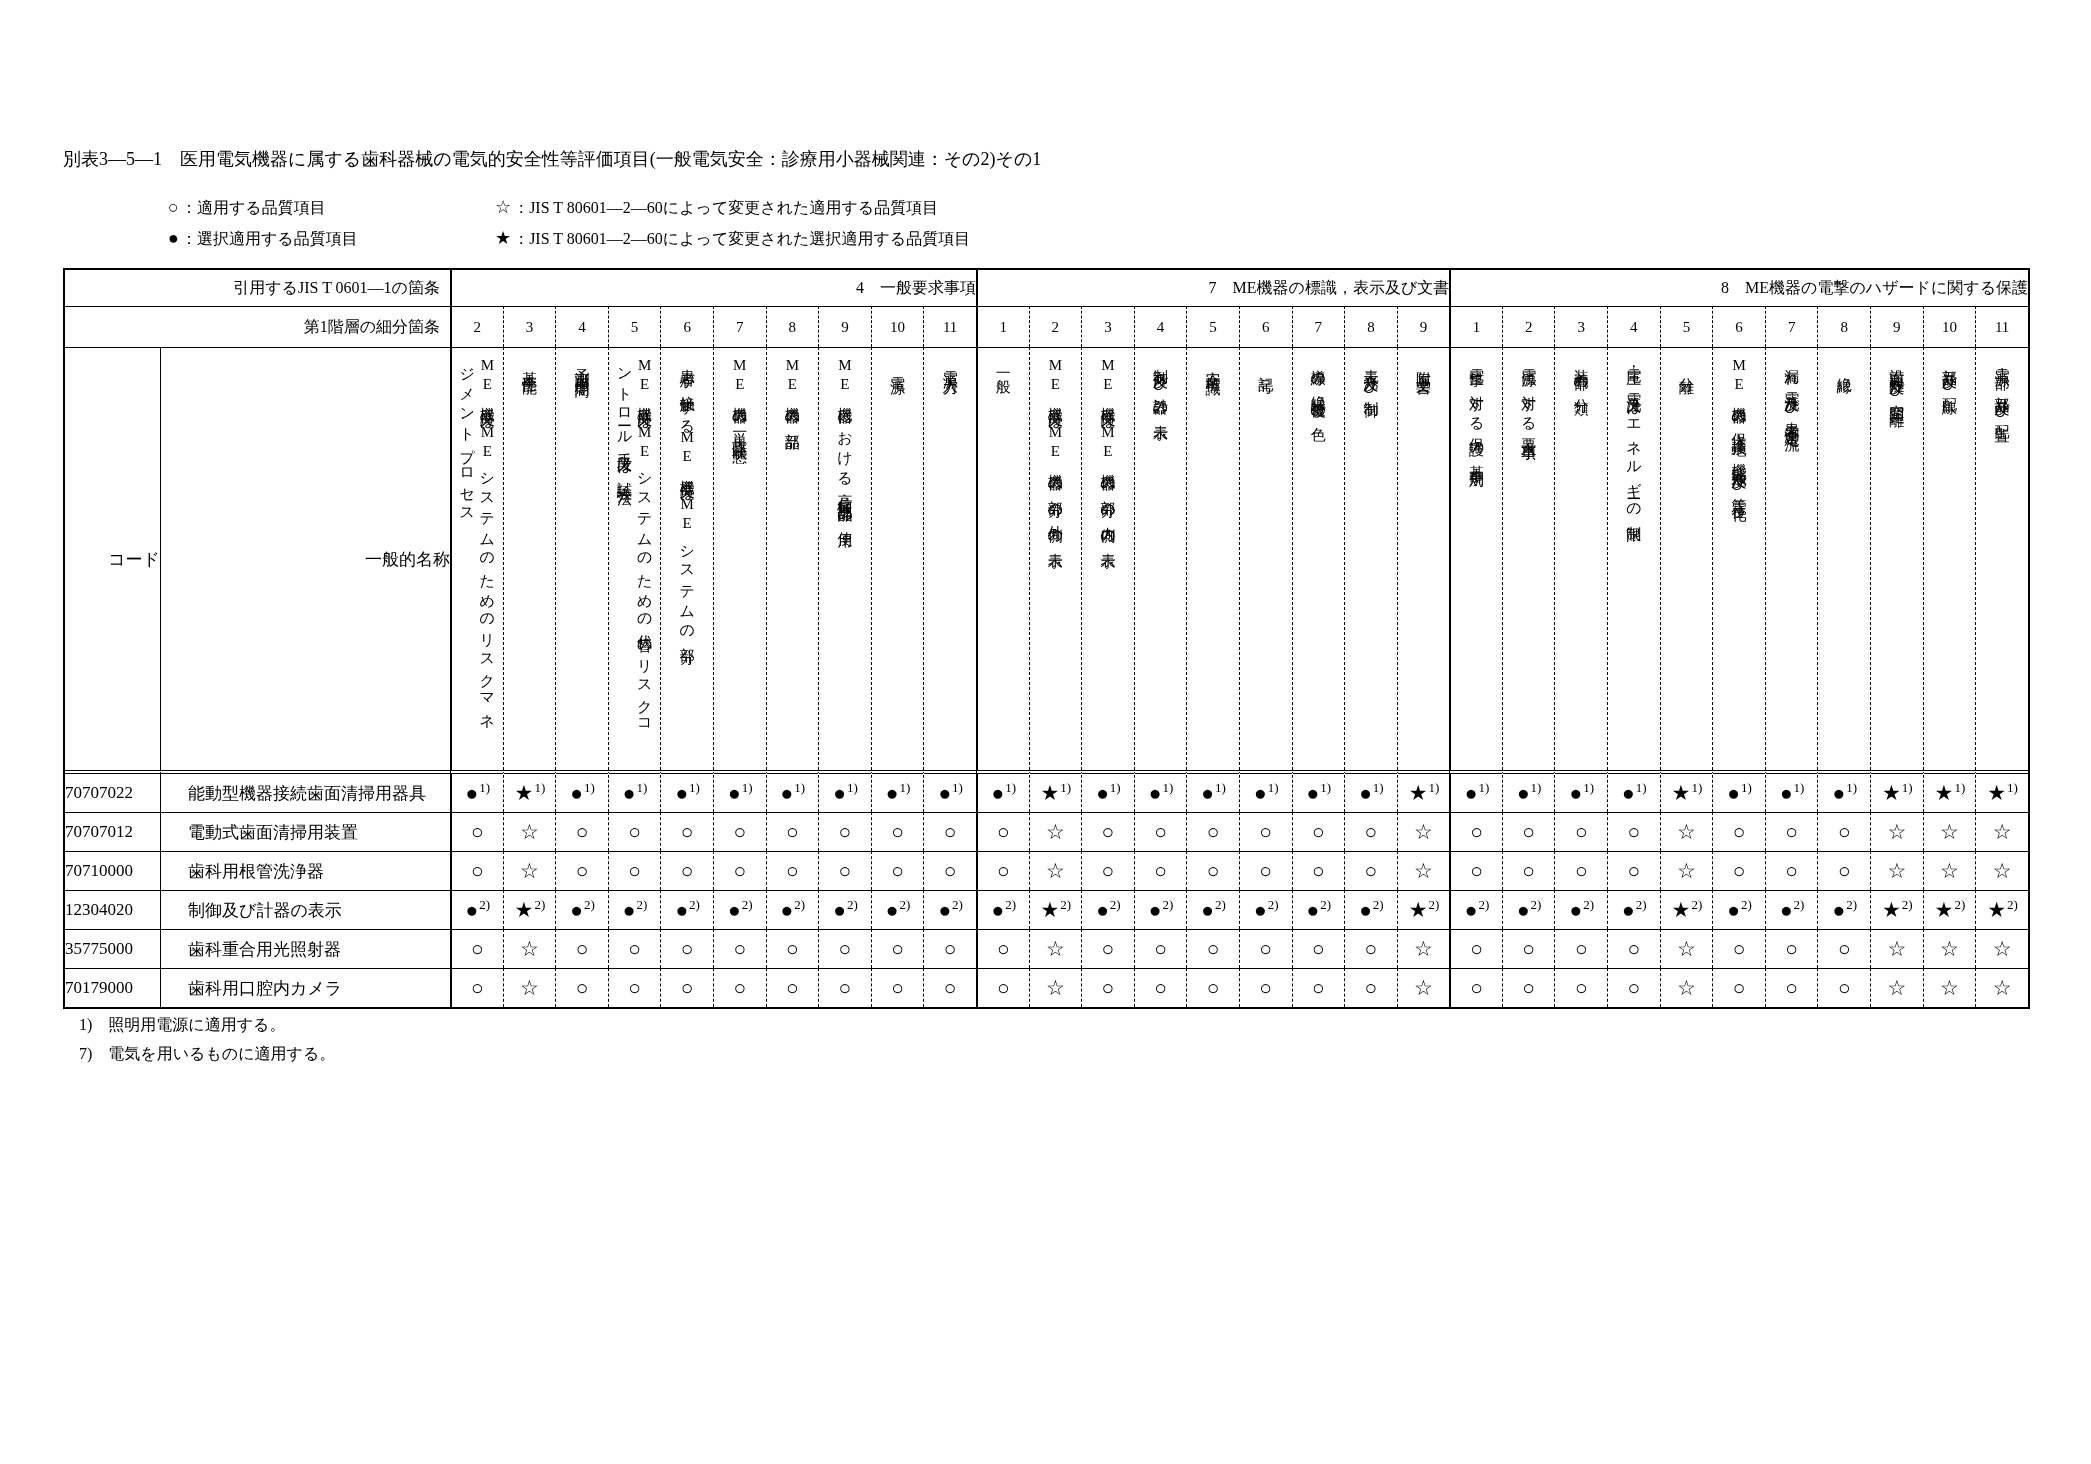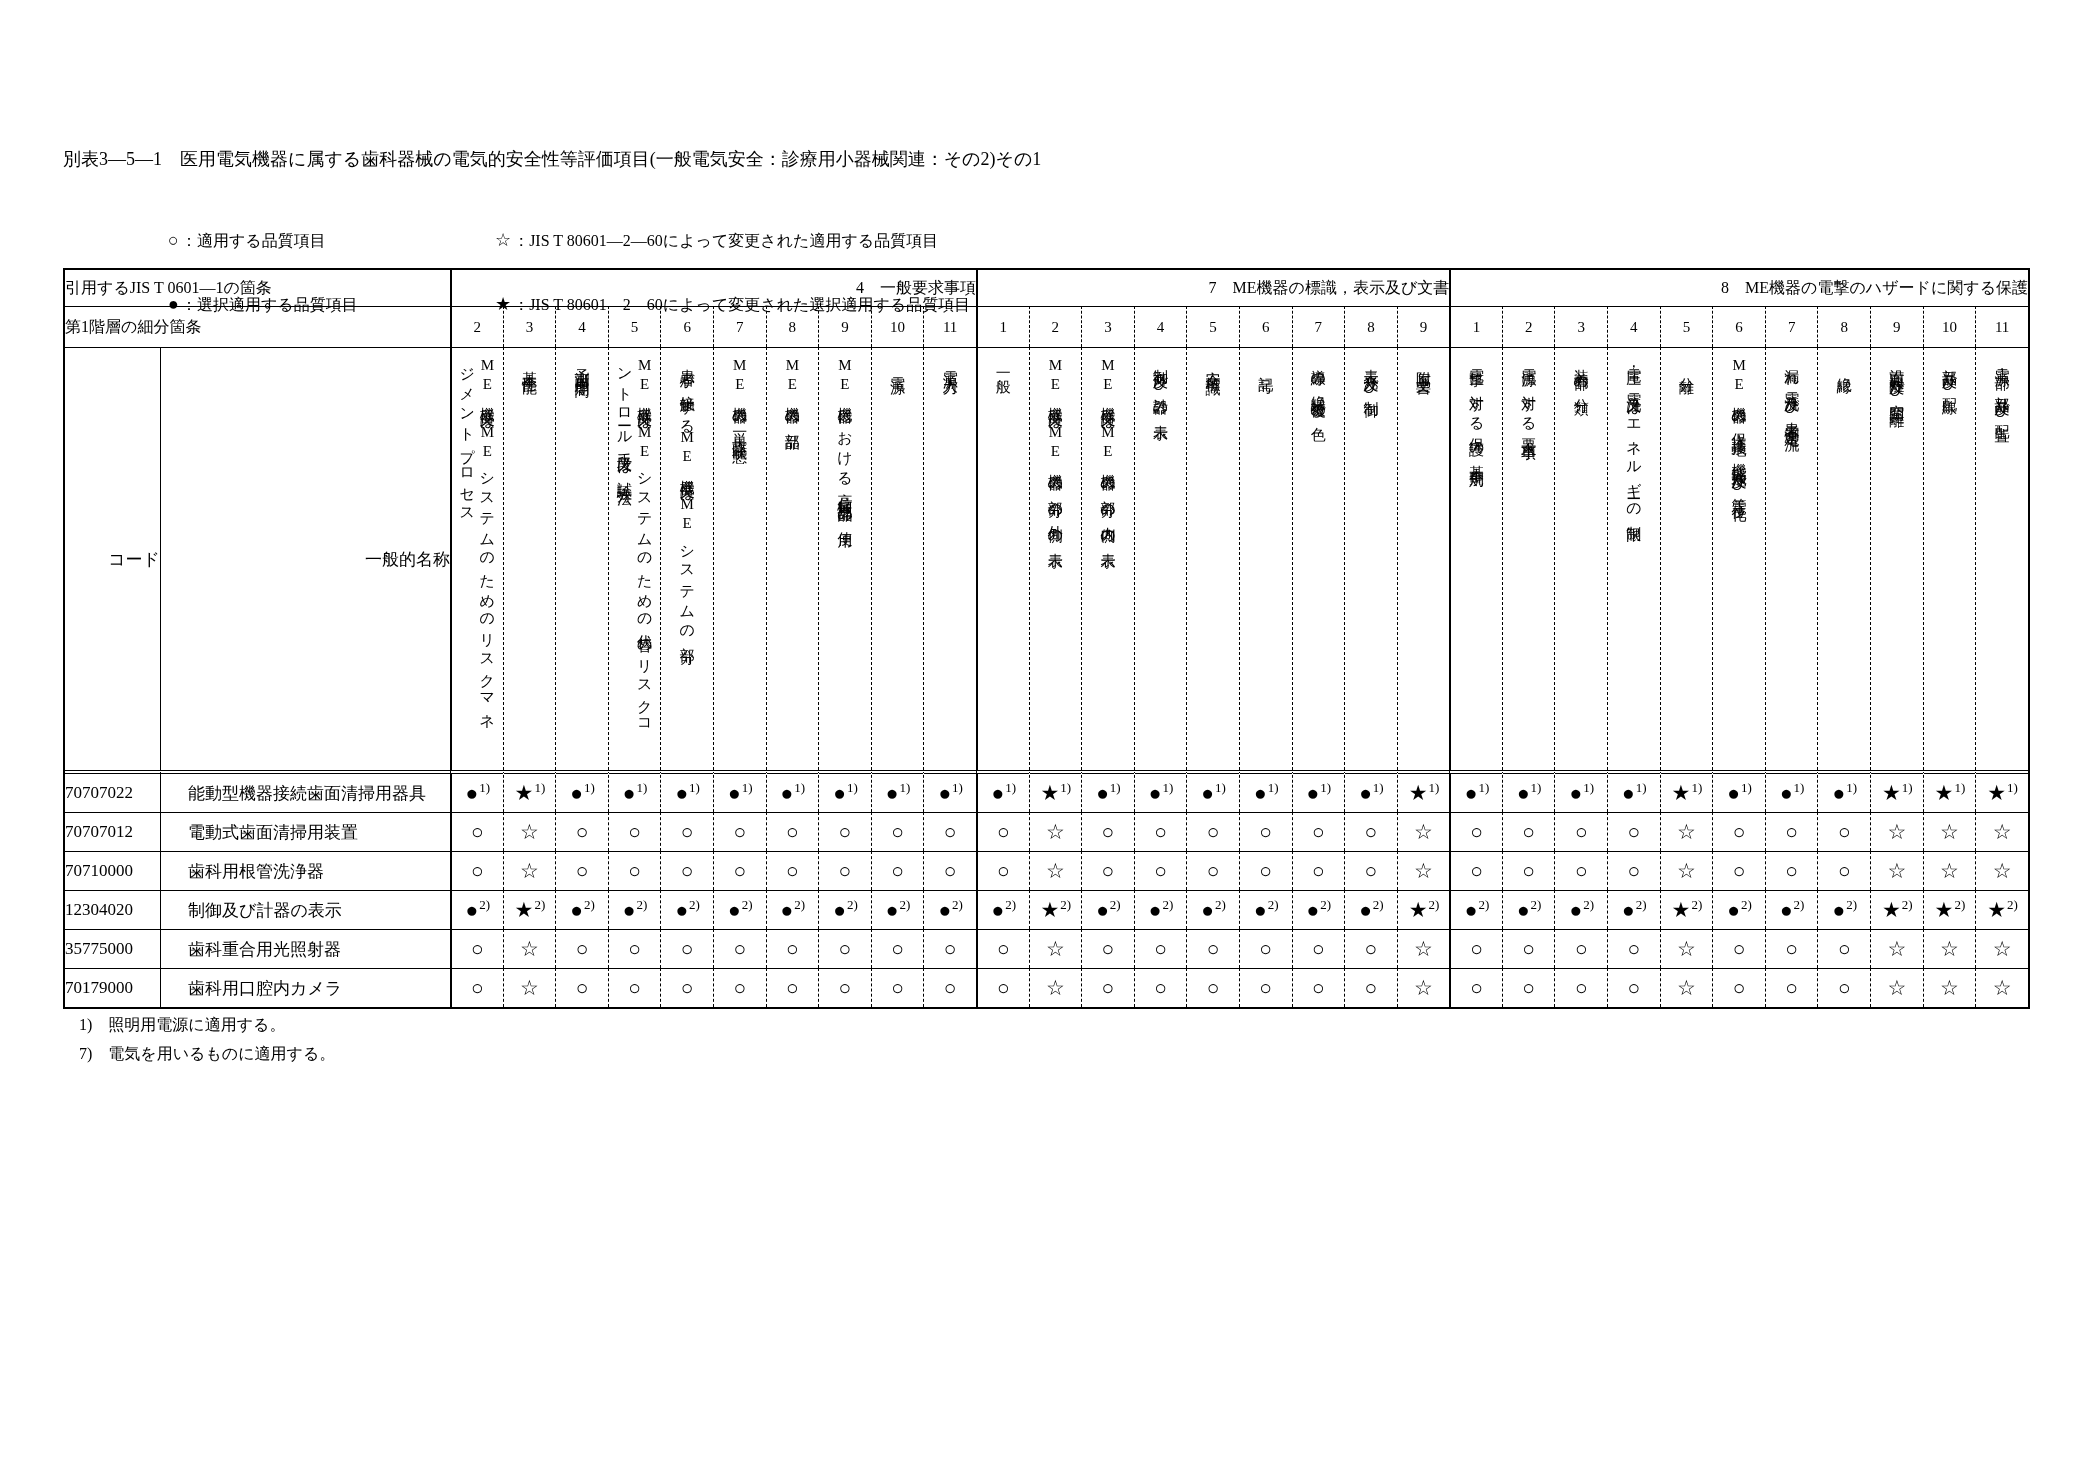--- a/index.html
+++ b/index.html
@@ -3,35 +3,35 @@
 <meta charset="utf-8">
 <style>
   html,body{margin:0;padding:0;background:#fff;}
   body{
     width:2091px;height:1464px;position:relative;overflow:hidden;
     font-family:"Liberation Serif","DejaVu Serif",serif;color:#000;
     -webkit-font-smoothing:none;
   }
   .page-title{position:absolute;left:63px;top:147px;font-size:18px;white-space:nowrap;}
   .legend{position:absolute;left:168px;top:192px;font-size:16px;}
-  .legend-row{display:flex;height:31px;align-items:center;margin-top:33px;}
+  .legend-row{display:flex;height:31px;align-items:center;}
   .legend-item{white-space:nowrap;}
   .legend-item.first{width:327px;}
   .legend-sym{font-size:18px;margin-right:2px;}
   .table-wrap{position:absolute;left:63px;top:268px;}
   table{
     border-collapse:separate;border-spacing:0;table-layout:fixed;
     width:1967px;border:2px solid #000;
   }
   td{border-left:1px solid #000;border-top:1px solid #000;padding:0;overflow:hidden;}
   tr td:first-child{border-left:none;}
   tr:first-child td{border-top:none;}
   td.gstart{border-left:2px solid #000;}
   td.dash{border-left:1px dashed #000;}
-  .lh{font-size:16px;text-align:left;padding-right:10px;white-space:nowrap;}
+  .lh{font-size:16px;text-align:right;padding-right:10px;white-space:nowrap;}
   .gtitle{font-size:16px;text-align:right;height:36px;vertical-align:middle;white-space:nowrap;}
   .num{font-size:15px;text-align:center;height:40px;vertical-align:middle;}
   .colhead{font-size:17px;text-align:right;vertical-align:middle;}
   .vhead{height:413px;vertical-align:top;text-align:center;padding-top:9px;}
   .vh{
     display:inline-block;writing-mode:vertical-rl;text-orientation:upright;
     font-size:15px;line-height:20px;letter-spacing:3px;max-height:385px;
     text-align:left;
   }
   .code{font-size:17px;height:38px;vertical-align:middle;}

